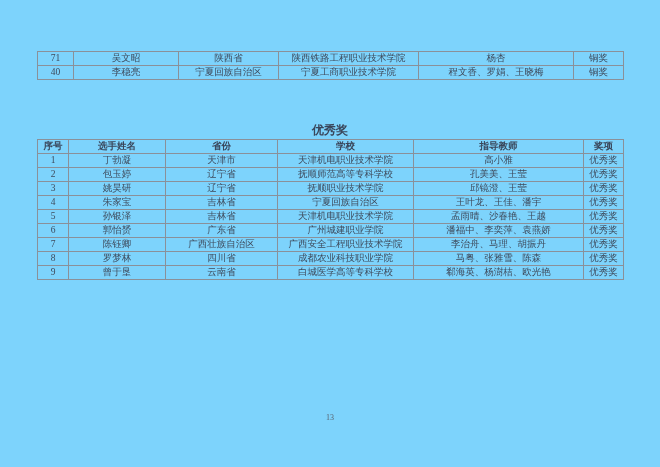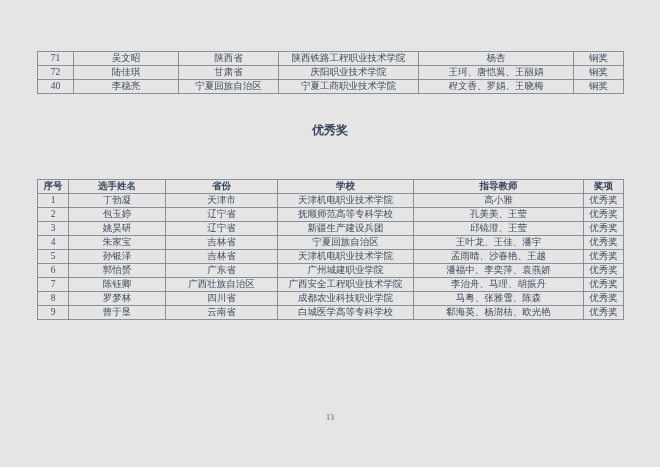--- a/index.html
+++ b/index.html
@@ -4,35 +4,35 @@
 <style>
   html, body {
     margin: 0;
     padding: 0;
     background: #ffffff;
   }
   .page {
     position: relative;
     width: 660px;
     height: 467px;
-    background: #e5e5e5;
+    background: #7dd3fc;
     font-family: "Liberation Serif", "DejaVu Serif", serif;
     color: #3e4a5c;
     overflow: hidden;
   }
   .award-table {
     position: absolute;
     left: 37px;
     width: 586px;
     border-collapse: collapse;
     table-layout: fixed;
     font-size: 9.5px;
   }
   .t-bronze { top: 51px; }
-  .t-excellence { top: 139px; margin-top: 40px; }
+  .t-excellence { top: 139px; }
   .award-table td, .award-table th {
     border: 1px solid #8a9099;
     height: 13px;
     line-height: 13px;
     padding: 0 1px;
     text-align: center;
     vertical-align: middle;
     white-space: nowrap;
     overflow: hidden;
     font-weight: normal;
@@ -77,28 +77,20 @@
 
         <tr>
           <td>71</td>
           <td>吴文昭</td>
           <td>陕西省</td>
           <td>陕西铁路工程职业技术学院</td>
           <td>杨杏</td>
           <td>铜奖</td>
         </tr>
 
-        <tr>
-          <td>72</td>
-          <td>陆佳琪</td>
-          <td>甘肃省</td>
-          <td>庆阳职业技术学院</td>
-          <td>王珂、唐恺翼、王丽娟</td>
-          <td>铜奖</td>
-        </tr>
 
 
         <tr>
           <td>40</td>
           <td>李稳亮</td>
           <td>宁夏回族自治区</td>
           <td>宁夏工商职业技术学院</td>
           <td>程文香、罗娟、王晓梅</td>
           <td>铜奖</td>
         </tr>
@@ -144,21 +136,21 @@
           <td>辽宁省</td>
           <td>抚顺师范高等专科学校</td>
           <td>孔美美、王莹</td>
           <td>优秀奖</td>
         </tr>
 
         <tr>
           <td>3</td>
           <td>姚昊研</td>
           <td>辽宁省</td>
-          <td>新疆生产建设兵团</td>
+          <td>抚顺职业技术学院</td>
           <td>邱镜澄、王莹</td>
           <td>优秀奖</td>
         </tr>
 
         <tr>
           <td>4</td>
           <td>朱家宝</td>
           <td>吉林省</td>
           <td>宁夏回族自治区</td>
           <td>王叶龙、王佳、潘宇</td>

